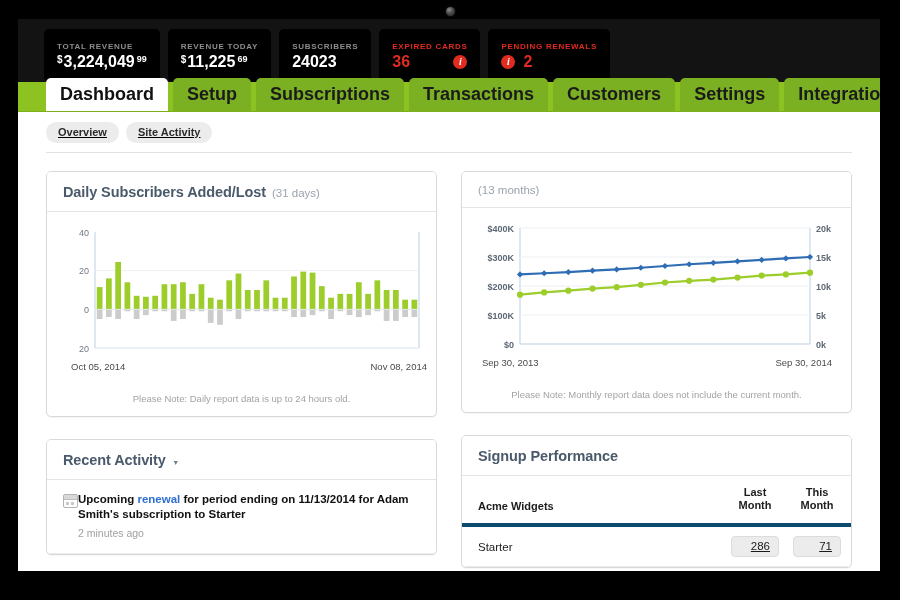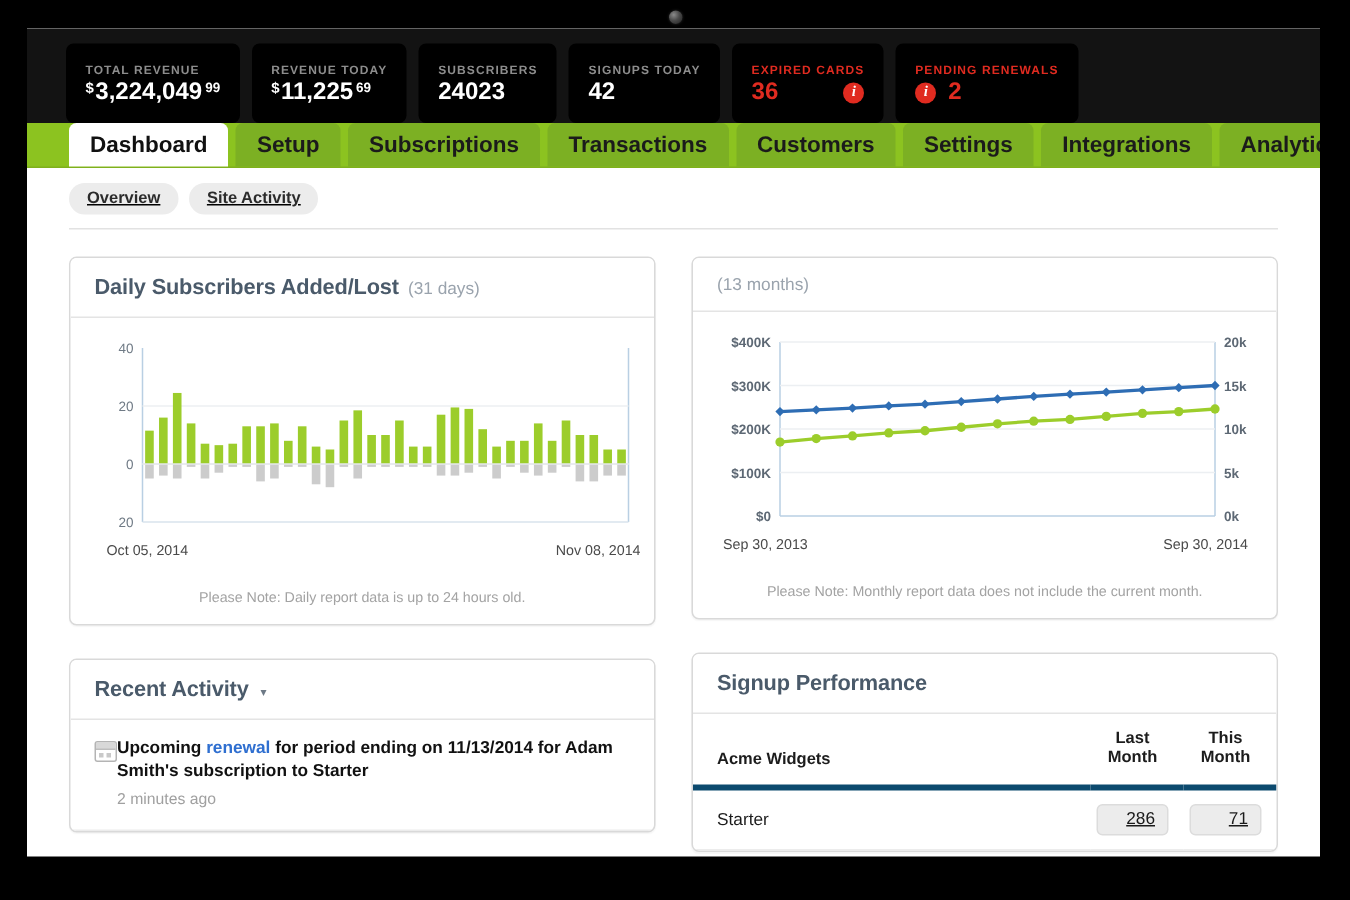--- a/index.html
+++ b/index.html
@@ -87,21 +87,21 @@
     height: 30px;
     padding-left: 28px;
     display: flex;
     align-items: flex-end;
     gap: 5px;
     border-bottom: 1px solid #7fb01c;
   }
   .navtab {
     background: #7cb023;
     color: #1b1b1b;
-    font-size: 15px;
+    font-size: 18px;
     font-weight: bold;
     padding: 6px 14px 6px 14px;
     border-radius: 5px 5px 0 0;
     line-height: 1.15;
     cursor: pointer;
     white-space: nowrap;
   }
   .navtab.active { background: #ffffff; color: #111; }
 
   
@@ -260,28 +260,20 @@
               <span>11,225</span>
               <span class="cents">69</span>
             </span>
           </div>
         </div>
         <div class="stat">
           <div class="stat-label">SUBSCRIBERS</div>
           <div class="stat-value">
             <span style="display: flex; align-items: baseline;">
               <span>24023</span>
-            </span>
-          </div>
-        </div>
-        <div class="stat">
-          <div class="stat-label">SIGNUPS TODAY</div>
-          <div class="stat-value">
-            <span style="display: flex; align-items: baseline;">
-              <span>42</span>
             </span>
           </div>
         </div>
         <div class="stat alert">
           <div class="stat-label">EXPIRED CARDS</div>
           <div class="stat-value">
             <div class="alertrow spread">
               <span style="display: flex; align-items: baseline;">
                 <span>36</span>
               </span>

